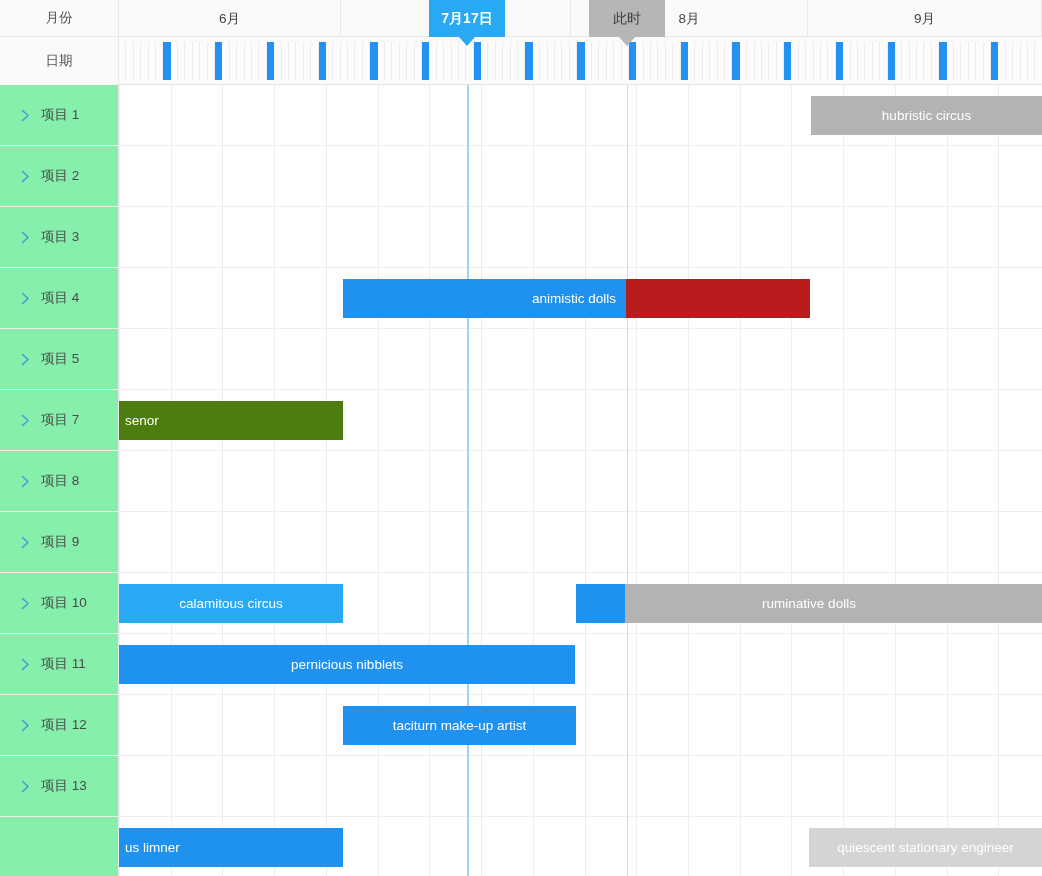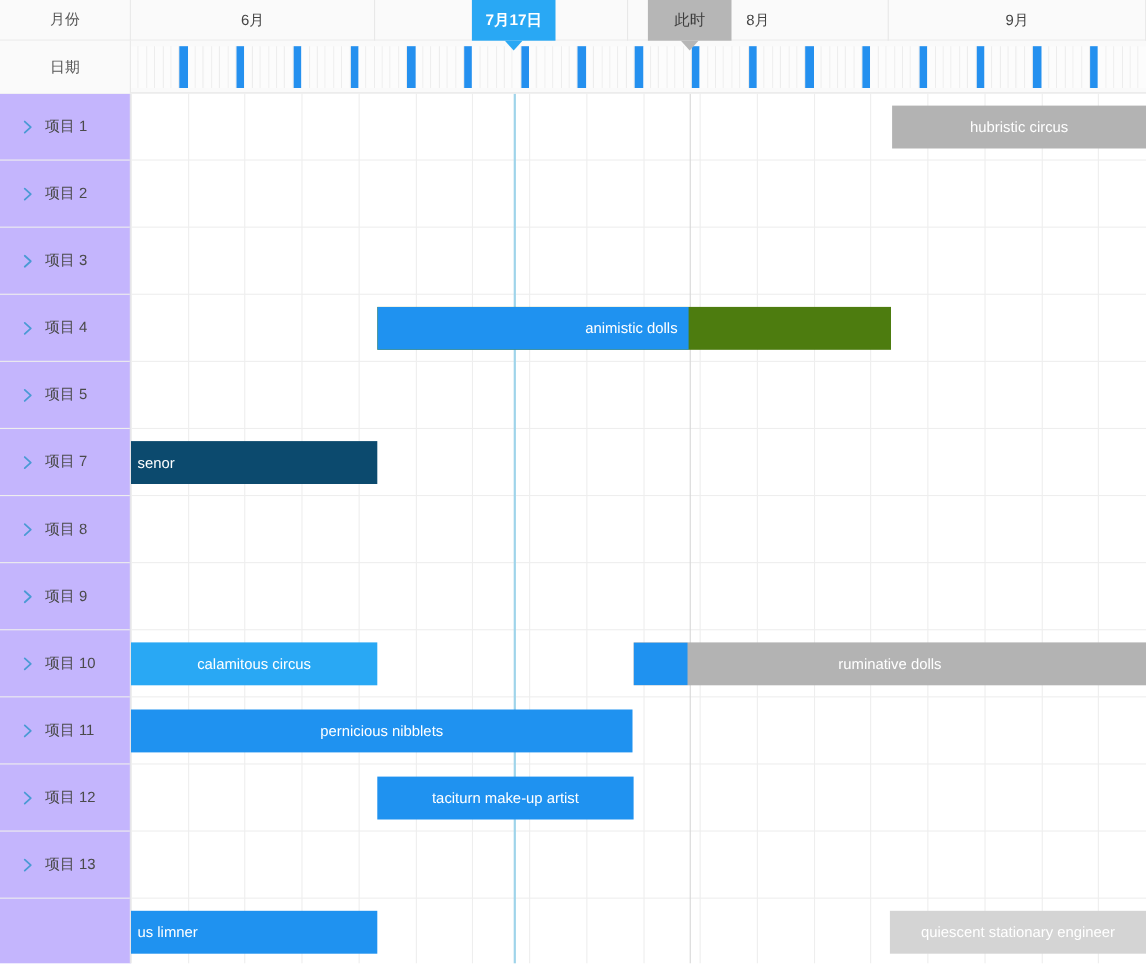--- a/index.html
+++ b/index.html
@@ -50,21 +50,21 @@
     width:0;height:0;border-left:8px solid transparent;border-right:8px solid transparent;
   }
   .marker.today .arrow{border-top:9px solid #29a8f4;}
   .marker.now .arrow{border-top:9px solid #b6b6b6;}
 
   
   .body{position:absolute;left:0;top:85px;width:1042px;height:791px;}
 
   .sidebar{
     position:absolute;left:0;top:0;width:119px;height:100%;
-    background:#c4b5fd;border-right:1px solid #e8e8e8;box-sizing:border-box;z-index:5;
+    background:#86efac;border-right:1px solid #e8e8e8;box-sizing:border-box;z-index:5;
   }
   .side-row{
     height:61px;box-sizing:border-box;border-bottom:1px solid #eeeeee;
     display:flex;align-items:center;padding-left:18px;
   }
   .chev{
     width:14px;height:14px;margin-right:9px;flex:none;
     display:flex;align-items:center;justify-content:center;color:#4a9ad4;
   }
   .chev svg{display:block;}
@@ -379,25 +379,25 @@
         <div class="vline" style="left: 672.49px;"></div>
         <div class="vline" style="left: 724.22px;"></div>
         <div class="vline" style="left: 775.95px;"></div>
         <div class="vline" style="left: 827.68px;"></div>
         <div class="vline" style="left: 879.41px;"></div>
         <div class="todayline" style="left: 348px;"></div>
         <div class="nowline" style="left: 508px;"></div>
         <div class="bar" style="left: 692px; width: 231px; top: 11px; background: rgb(179, 179, 179);">
           <div class="txt c">hubristic circus</div>
         </div>
-        <div class="bar" style="left: 224px; width: 467px; top: 194px; background: #4d7c0f;">
+        <div class="bar" style="left: 224px; width: 467px; top: 194px; background: #b91c1c;">
           <div class="fill" style="width: 283px; background: rgb(31, 146, 240);"></div>
           <div class="txt r" style="width: 283px;">animistic dolls</div>
         </div>
-        <div class="bar" style="left: -4px; width: 228px; top: 316px; background: #0c4a6e;">
+        <div class="bar" style="left: -4px; width: 228px; top: 316px; background: #4d7c0f;">
           <div class="txt l">senor</div>
         </div>
         <div class="bar" style="left: 0px; width: 224px; top: 499px; background: rgb(41, 168, 244);">
           <div class="txt c">calamitous circus</div>
         </div>
         <div class="bar" style="left: 457px; width: 466px; top: 499px; background: rgb(179, 179, 179);">
           <div class="fill" style="width: 49px; background: rgb(31, 146, 240);"></div>
           <div class="txt c">ruminative dolls</div>
         </div>
         <div class="bar" style="left: 0px; width: 456px; top: 560px; background: rgb(31, 146, 240);">

